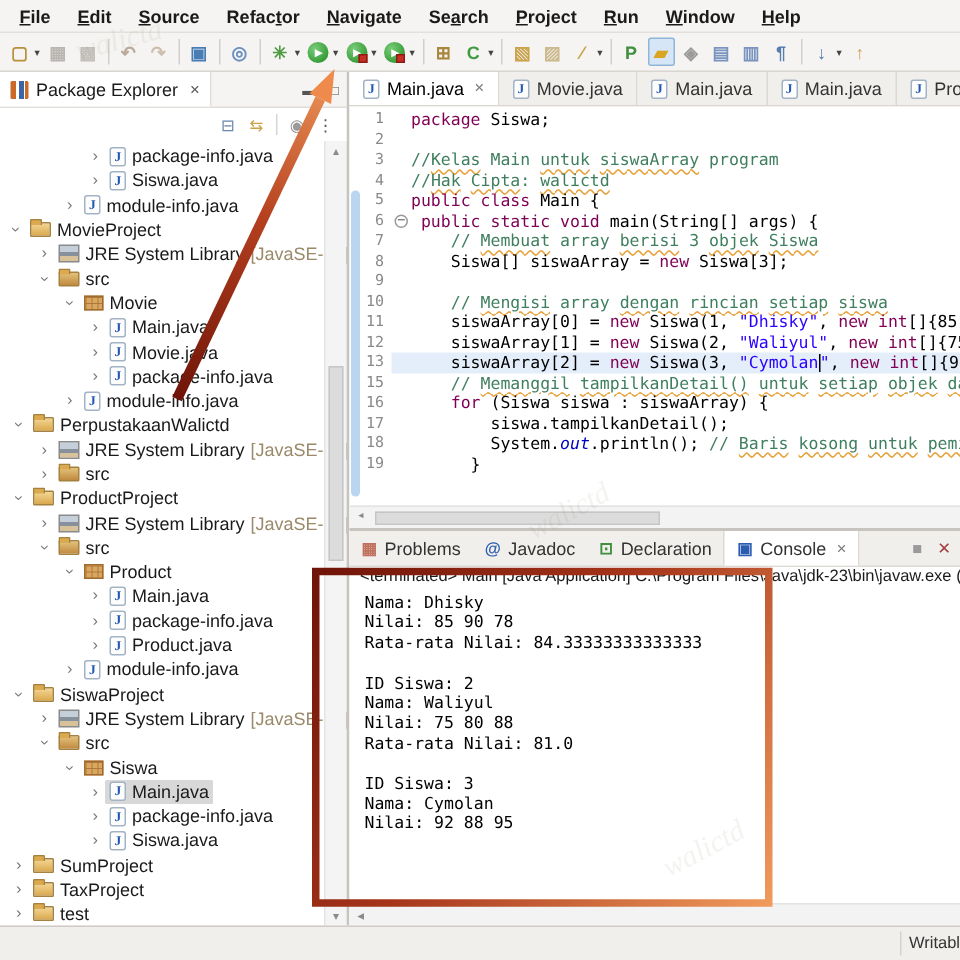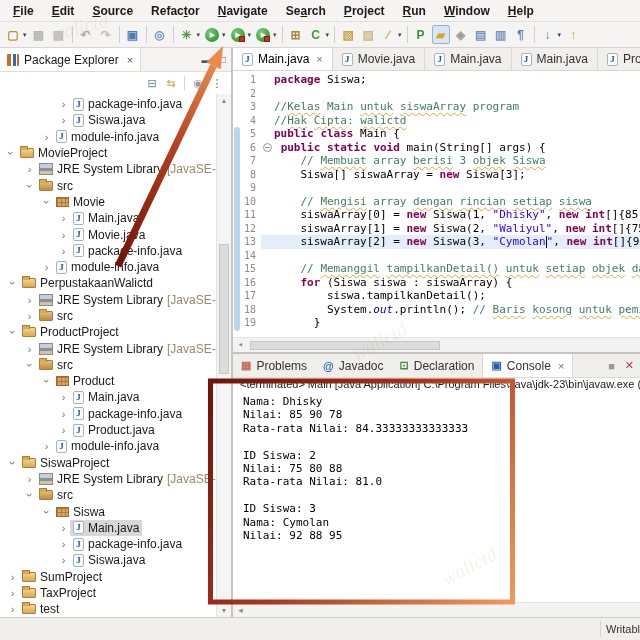--- a/index.html
+++ b/index.html
@@ -81,21 +81,21 @@
     font:11px/13.5px "DejaVu Sans Mono",monospace;}
   #rangebar{position:absolute;left:1px;top:56px;width:6px;height:204px;background:#b9d5f0;border-radius:3px;}
   #lines{position:absolute;top:2px;left:0;right:0;}
   .cline{display:flex;height:13.5px;white-space:pre;}
   .lnum{width:28px;text-align:right;color:#8a8a8a;padding-right:5px;flex:none;font-size:10px;line-height:13.5px;}
   .lbody{flex:1;display:flex;align-items:center;}
   .lbody.hl{background:#e3eefa;}
   .lfold{width:13px;flex:none;display:inline-flex;justify-content:center;}
   .foldm{width:9px;height:9px;border:1px solid #9a9a9a;border-radius:50%;color:#666;
     font-size:9px;line-height:7px;text-align:center;background:#fff;}
-  .k{color:#7f0055;font-weight:bold;}
+  .k{color:#7f0055;font-weight:normal;}
   .c{color:#3f7f5f;}
   .s{color:#2a00ff;}
   .f{color:#0000c0;font-style:italic;}
   .p{color:#000;}
   .sp{text-decoration:underline wavy #e8a33d 1px;text-underline-offset:2px;}
   .caret{width:1px;height:12px;background:#000;display:inline-block;}
   .hscroll{position:absolute;bottom:0;left:0;right:0;height:15px;background:#f3f3f3;
     border-top:1px solid #e2e2e2;display:flex;align-items:center;}
   .hs-arrow{width:15px;text-align:center;color:#8a8a8a;font-size:9px;}
   .hs-thumb{height:9px;width:190px;background:#dcdcdc;border:1px solid #c6c6c6;margin-left:2px;}
@@ -519,21 +519,20 @@
           <div class="cline"><span class="lnum">4</span><span class="lbody"><span class="lfold"></span><span class="c">//</span><span class="c sp">Hak</span><span class="c"> </span><span class="c sp">Cipta</span><span class="c">: </span><span class="c sp">walictd</span></span></div>
           <div class="cline"><span class="lnum">5</span><span class="lbody"><span class="lfold"></span><span class="k">public</span><span class="p"> </span><span class="k">class</span><span class="p"> Main {</span></span></div>
           <div class="cline"><span class="lnum">6</span><span class="lbody"><span class="lfold"><span class="foldm">−</span></span><span class="p"> </span><span class="k">public</span><span class="p"> </span><span class="k">static</span><span class="p"> </span><span class="k">void</span><span class="p"> main(String[] args) {</span></span></div>
           <div class="cline"><span class="lnum">7</span><span class="lbody"><span class="lfold"></span><span class="p">    </span><span class="c">// </span><span class="c sp">Membuat</span><span class="c"> array </span><span class="c sp">berisi</span><span class="c"> 3 </span><span class="c sp">objek</span><span class="c"> </span><span class="c sp">Siswa</span></span></div>
           <div class="cline"><span class="lnum">8</span><span class="lbody"><span class="lfold"></span><span class="p">    Siswa[] siswaArray = </span><span class="k">new</span><span class="p"> Siswa[3];</span></span></div>
           <div class="cline"><span class="lnum">9</span><span class="lbody"><span class="lfold"></span></span></div>
           <div class="cline"><span class="lnum">10</span><span class="lbody"><span class="lfold"></span><span class="p">    </span><span class="c">// </span><span class="c sp">Mengisi</span><span class="c"> array </span><span class="c sp">dengan</span><span class="c"> </span><span class="c sp">rincian</span><span class="c"> </span><span class="c sp">setiap</span><span class="c"> </span><span class="c sp">siswa</span></span></div>
           <div class="cline"><span class="lnum">11</span><span class="lbody"><span class="lfold"></span><span class="p">    siswaArray[0] = </span><span class="k">new</span><span class="p"> Siswa(1, </span><span class="s">"Dhisky"</span><span class="p">, </span><span class="k">new</span><span class="p"> </span><span class="k">int</span><span class="p">[]{85, 90</span></span></div>
           <div class="cline"><span class="lnum">12</span><span class="lbody"><span class="lfold"></span><span class="p">    siswaArray[1] = </span><span class="k">new</span><span class="p"> Siswa(2, </span><span class="s">"Waliyul"</span><span class="p">, </span><span class="k">new</span><span class="p"> </span><span class="k">int</span><span class="p">[]{75, 80</span></span></div>
           <div class="cline"><span class="lnum">13</span><span class="lbody hl"><span class="lfold"></span><span class="p">    siswaArray[2] = </span><span class="k">new</span><span class="p"> Siswa(3, </span><span class="s">"Cymolan</span><span class="caret"></span><span class="s">"</span><span class="p">, </span><span class="k">new</span><span class="p"> </span><span class="k">int</span><span class="p">[]{92, 88</span></span></div>
-          <div class="cline"><span class="lnum">14</span><span class="lbody"><span class="lfold"></span></span></div>
           <div class="cline"><span class="lnum">15</span><span class="lbody"><span class="lfold"></span><span class="p">    </span><span class="c">// </span><span class="c sp">Memanggil</span><span class="c"> </span><span class="c sp">tampilkanDetail()</span><span class="c"> </span><span class="c sp">untuk</span><span class="c"> </span><span class="c sp">setiap</span><span class="c"> </span><span class="c sp">objek</span><span class="c"> </span><span class="c sp">dalam</span></span></div>
           <div class="cline"><span class="lnum">16</span><span class="lbody"><span class="lfold"></span><span class="p">    </span><span class="k">for</span><span class="p"> (Siswa siswa : siswaArray) {</span></span></div>
           <div class="cline"><span class="lnum">17</span><span class="lbody"><span class="lfold"></span><span class="p">        siswa.tampilkanDetail();</span></span></div>
           <div class="cline"><span class="lnum">18</span><span class="lbody"><span class="lfold"></span><span class="p">        System.</span><span class="f">out</span><span class="p">.println(); </span><span class="c">// </span><span class="c sp">Baris</span><span class="c"> </span><span class="c sp">kosong</span><span class="c"> </span><span class="c sp">untuk</span><span class="c"> </span><span class="c sp">pemisah</span></span></div>
           <div class="cline"><span class="lnum">19</span><span class="lbody"><span class="lfold"></span><span class="p">      }</span></span></div>
         </div>
       <div class="hscroll">
         <span class="hs-arrow">◂</span>
         <span class="hs-thumb"></span>
       </div>
@@ -562,20 +561,21 @@
             <span style="color: rgb(163, 64, 64); font-size: 11px;">✕</span>
           </span>
         </div>
       <div id="console-status">&lt;terminated&gt; Main [Java Application] C:\Program Files\Java\jdk-23\bin\javaw.exe (D</div>
       <div id="console-out">
           <div class="con-line">Nama: Dhisky</div>
           <div class="con-line">Nilai: 85 90 78</div>
           <div class="con-line">Rata-rata Nilai: 84.33333333333333</div>
           <div class="con-line"> </div>
           <div class="con-line">ID Siswa: 2</div>
+          <div class="con-line">Nama: Waliyul</div>
           <div class="con-line">Nilai: 75 80 88</div>
           <div class="con-line">Rata-rata Nilai: 81.0</div>
           <div class="con-line"> </div>
           <div class="con-line">ID Siswa: 3</div>
           <div class="con-line">Nama: Cymolan</div>
           <div class="con-line">Nilai: 92 88 95</div>
         </div>
       <div id="console-hscroll" class="hscroll" style="position:static">
         <span class="hs-arrow">◂</span>
       </div>

